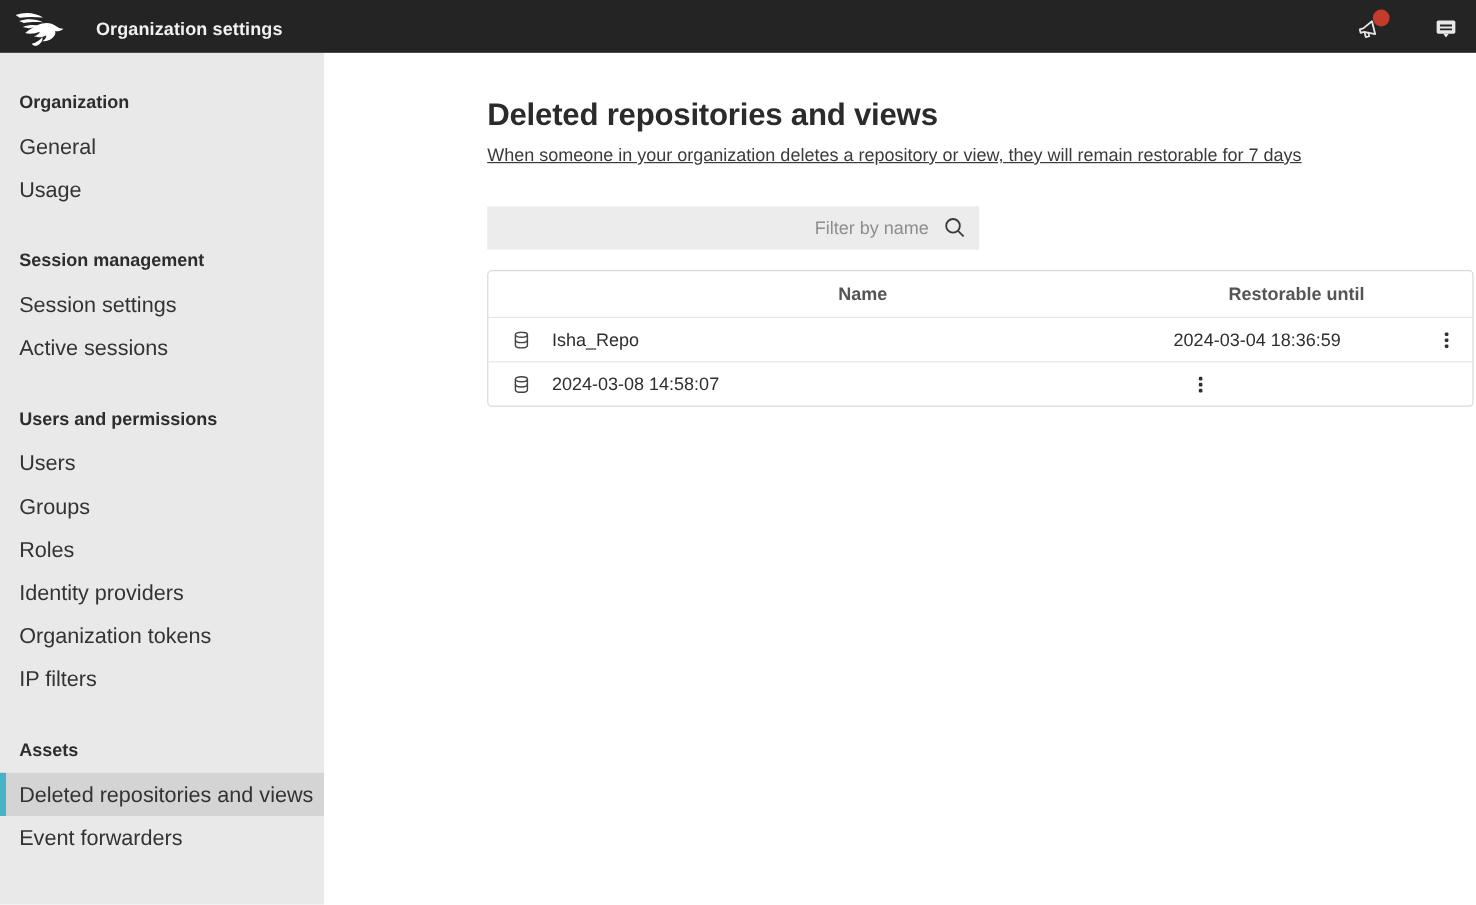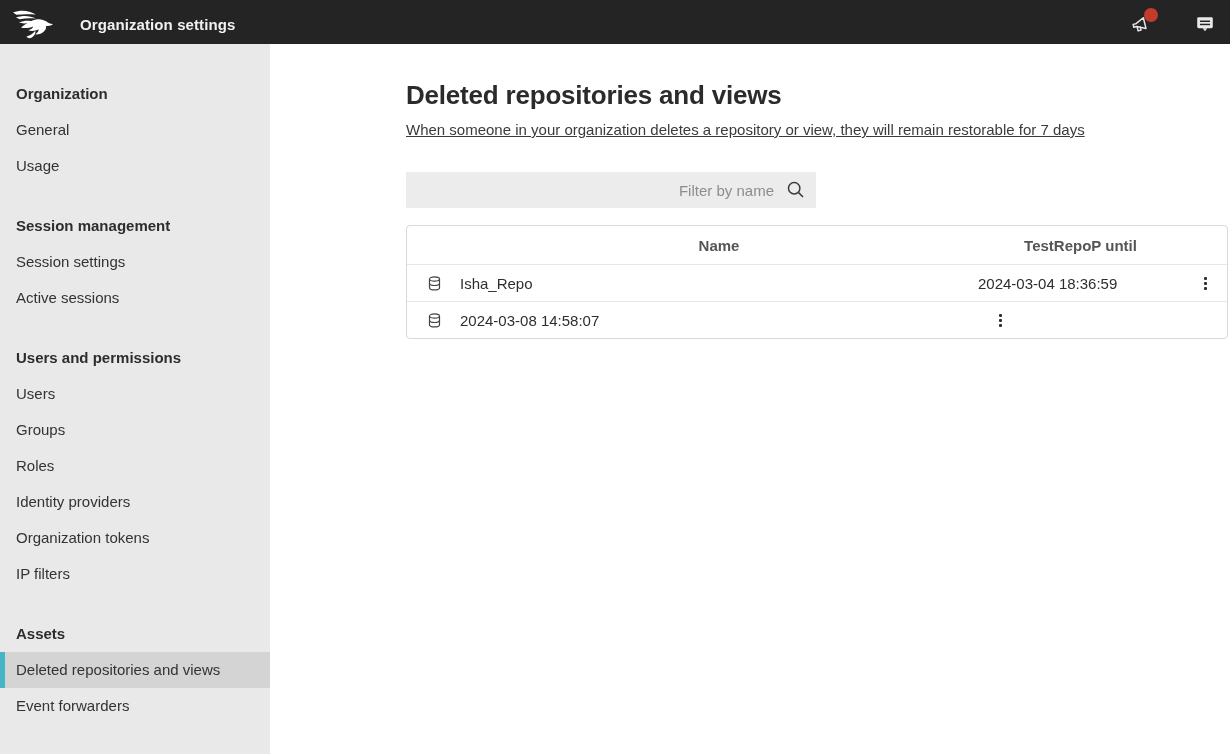--- a/index.html
+++ b/index.html
@@ -39,31 +39,31 @@
   .badge {
     position: absolute; top: -3px; right: -4px;
     width: 14px; height: 14px; border-radius: 50%;
     background: #c23b2b;
   }
 
   
   .sidebar {
     position: absolute; top: 44px; left: 0; bottom: 0; width: 270px;
     background: #e9e9e9;
-    padding-top: 32px;
+    padding-top: 24px;
     overflow: hidden;
   }
   .section + .section { margin-top: 24px; }
   .section-header {
     height: 36px; line-height: 36px; padding-left: 16px;
     font-size: 15px; font-weight: 700; color: #2d2d2d;
   }
   .nav-item {
     height: 36px; line-height: 36px; padding-left: 16px;
-    font-size: 15px; color: #333333; cursor: pointer;
+    font-size: 18px; color: #333333; cursor: pointer;
   }
   .nav-item.selected {
     background: #d4d4d4;
     border-left: 5px solid #45b4c5;
     padding-left: 11px;
   }
 
   
   .main {
     position: absolute; top: 44px; left: 270px; right: 0; bottom: 0;
@@ -198,21 +198,21 @@
         <circle cx="8.2" cy="8.2" r="5.7"></circle>
         <line x1="12.6" y1="12.6" x2="17" y2="17"></line>
       </svg>
     </span>
   </div>
 
   <div class="table">
     <div class="trow thead">
       <div class="cell-icon"></div>
       <div class="th">Name</div>
-      <div class="th">TestRepoP until</div>
+      <div class="th">Restorable until</div>
       <div></div>
     </div>
 
     <div class="trow">
       <div class="cell-icon">
         <svg width="13" height="15" viewBox="0 0 13 15" fill="none" stroke="#444444" stroke-width="1.2">
           <ellipse cx="6.5" cy="3" rx="5" ry="2.1"></ellipse>
           <path d="M1.5 3 V11.7 C1.5 12.9 3.7 13.9 6.5 13.9 C9.3 13.9 11.5 12.9 11.5 11.7 V3"></path>
           <path d="M1.5 7.3 C1.5 8.5 3.7 9.5 6.5 9.5 C9.3 9.5 11.5 8.5 11.5 7.3"></path>
         </svg>

